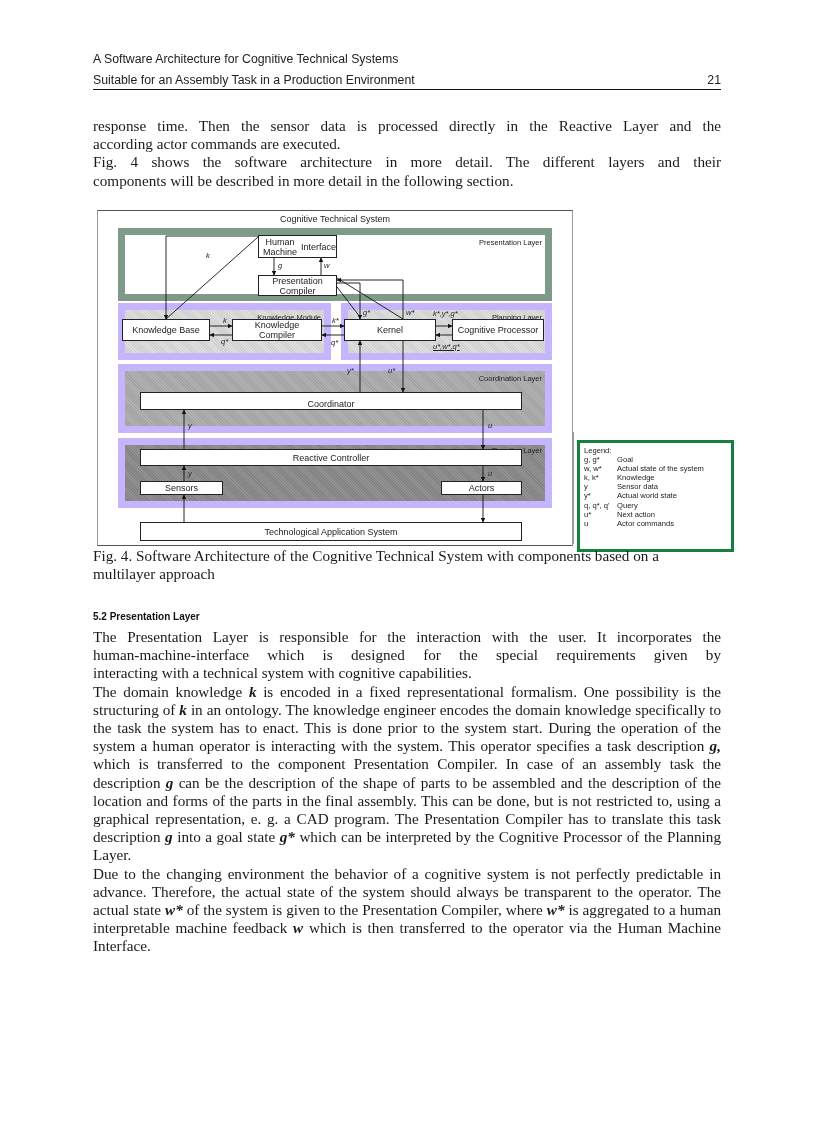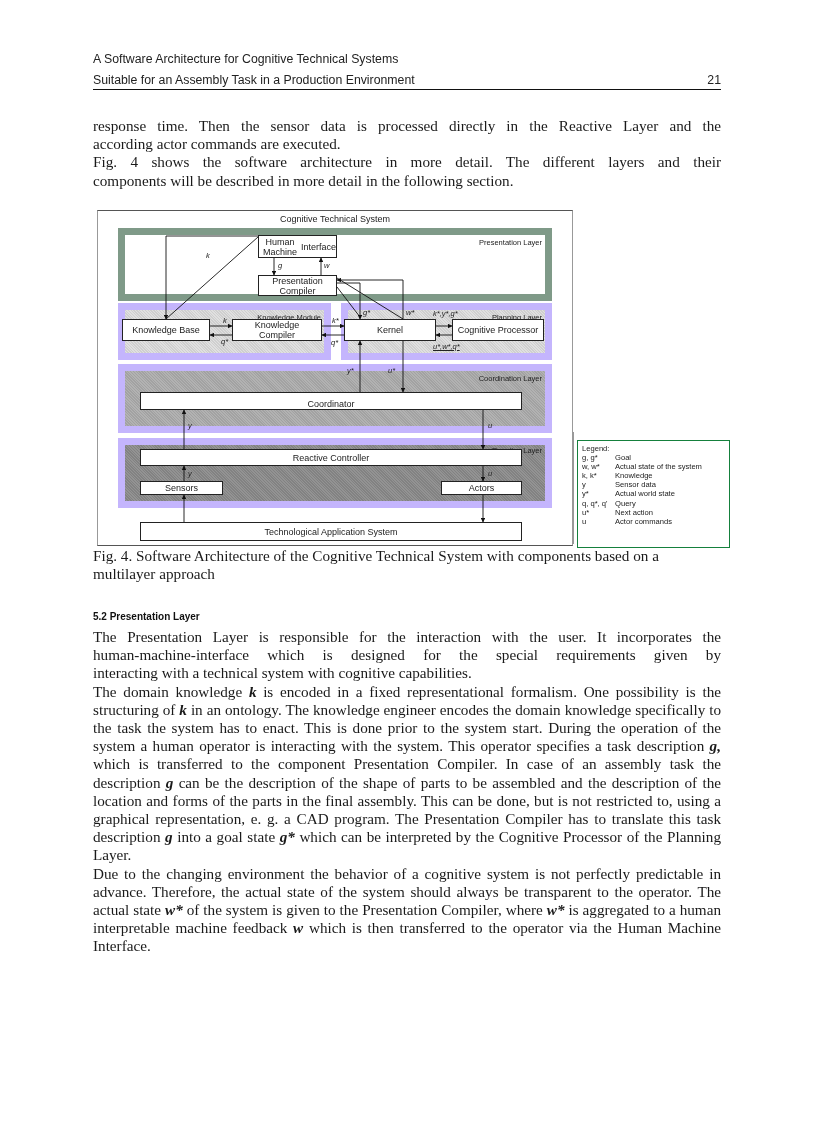--- a/index.html
+++ b/index.html
@@ -27,21 +27,21 @@
   .lbl { position: absolute; right: 3px; top: 3px; font-family: "Liberation Sans", sans-serif; font-size: 7.5px; color: #222; }
   .pres { left: 20px; top: 17px; width: 434px; height: 73px; background: #ffffff; border-color:#7f9a88; }
   .km { left: 20px; top: 92px; width: 213px; height: 57px; background: #d8d8d8; background-image: repeating-linear-gradient(45deg, #cfcfcf 0 1px, #e0e0e0 1px 2px); }
   .pl { left: 243px; top: 92px; width: 211px; height: 57px; background: #d8d8d8; background-image: repeating-linear-gradient(45deg, #cfcfcf 0 1px, #e0e0e0 1px 2px); }
   .coord { left: 20px; top: 153px; width: 434px; height: 69px; background: #a9a9a9; background-image: repeating-linear-gradient(45deg, #a2a2a2 0 1px, #b2b2b2 1px 2px); }
   .react { left: 20px; top: 227px; width: 434px; height: 70px; background: #8a8a8a; background-image: repeating-linear-gradient(45deg, #828282 0 1px, #939393 1px 2px); }
   .box { position: absolute; background: #fff; border: 1px solid #222; font-family: "Liberation Sans", sans-serif; font-size: 9px; color: #222; display: flex; align-items: center; justify-content: center; text-align: center; line-height: 10px; }
   .arrows { position: absolute; left: 0; top: 0; width: 474px; height: 334px; pointer-events: none; }
   .sym { position: absolute; font-family: "Liberation Sans", sans-serif; font-style: italic; font-size: 7.5px; color: #222; }
 
-  .legend { position: absolute; left: 577px; top: 440px; width: 143px; height: 100px; border: 1px solid #15803d; background: #fff; padding: 3px 4px; font-family: "Liberation Sans", sans-serif; font-size: 7.6px; color: #222; line-height: 9.1px; }
+  .legend { position: absolute; left: 577px; top: 440px; width: 143px; height: 100px; border: 3px solid #15803d; background: #fff; padding: 3px 4px; font-family: "Liberation Sans", sans-serif; font-size: 7.6px; color: #222; line-height: 9.1px; }
   .legend .row { display: flex; }
   .legend .k { width: 33px; }
   .legend-frame { position: absolute; left: 573px; top: 432px; width: 0; height: 112px; border-left: 1px solid #999; }
 </style>
 </head>
 <body>
 
 <div class="hdr hdr1"><span>A Software Architecture for Cognitive Technical Systems</span></div>
 <div class="hdr hdr2">
   <span>Suitable for an Assembly Task in a Production Environment</span>

